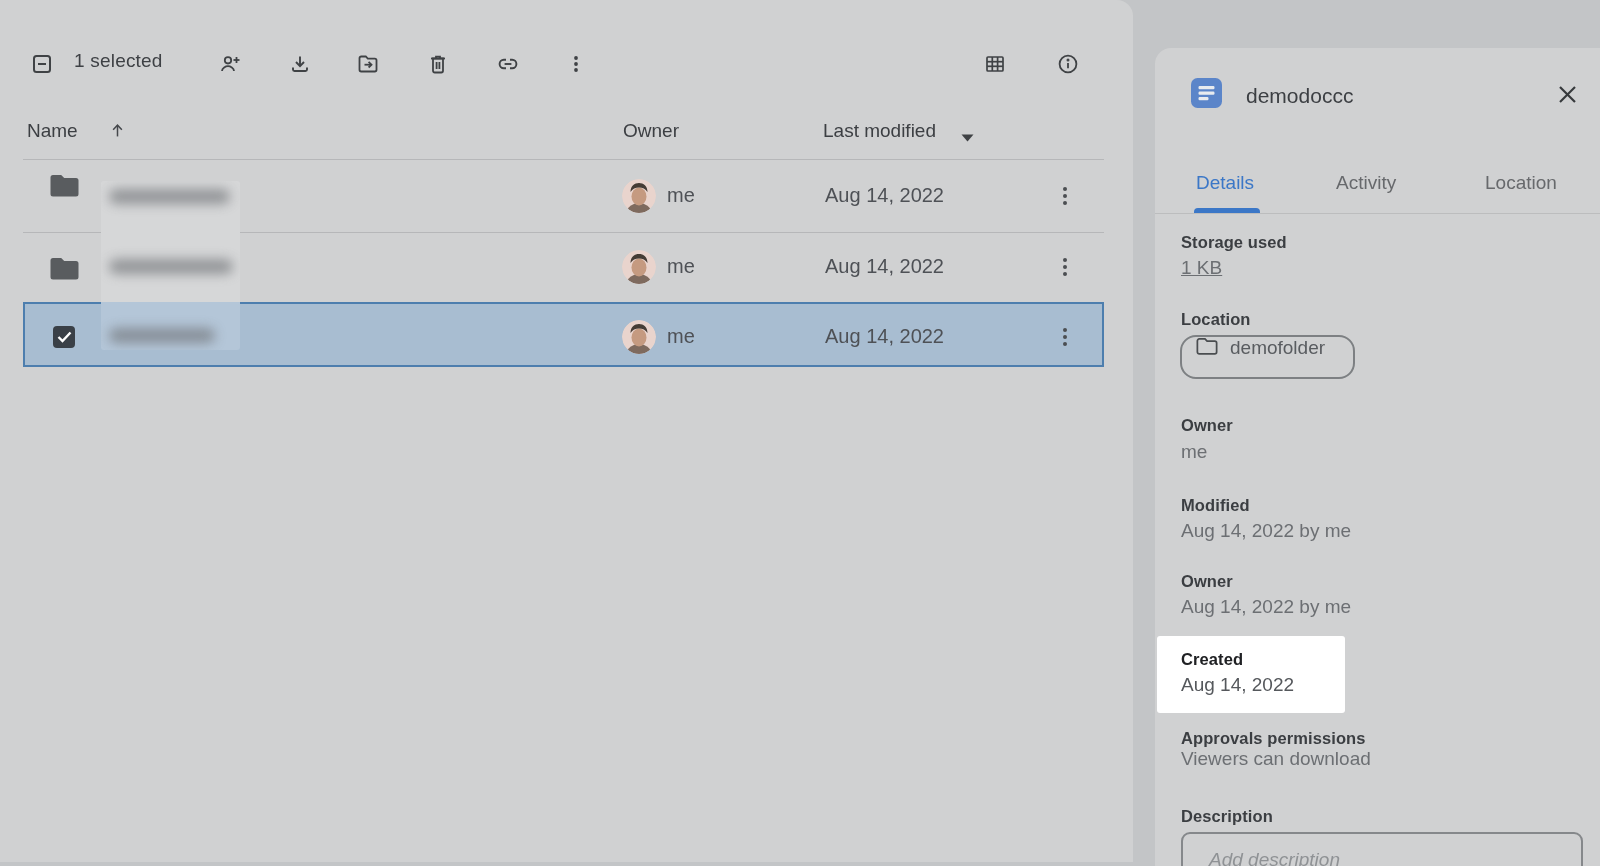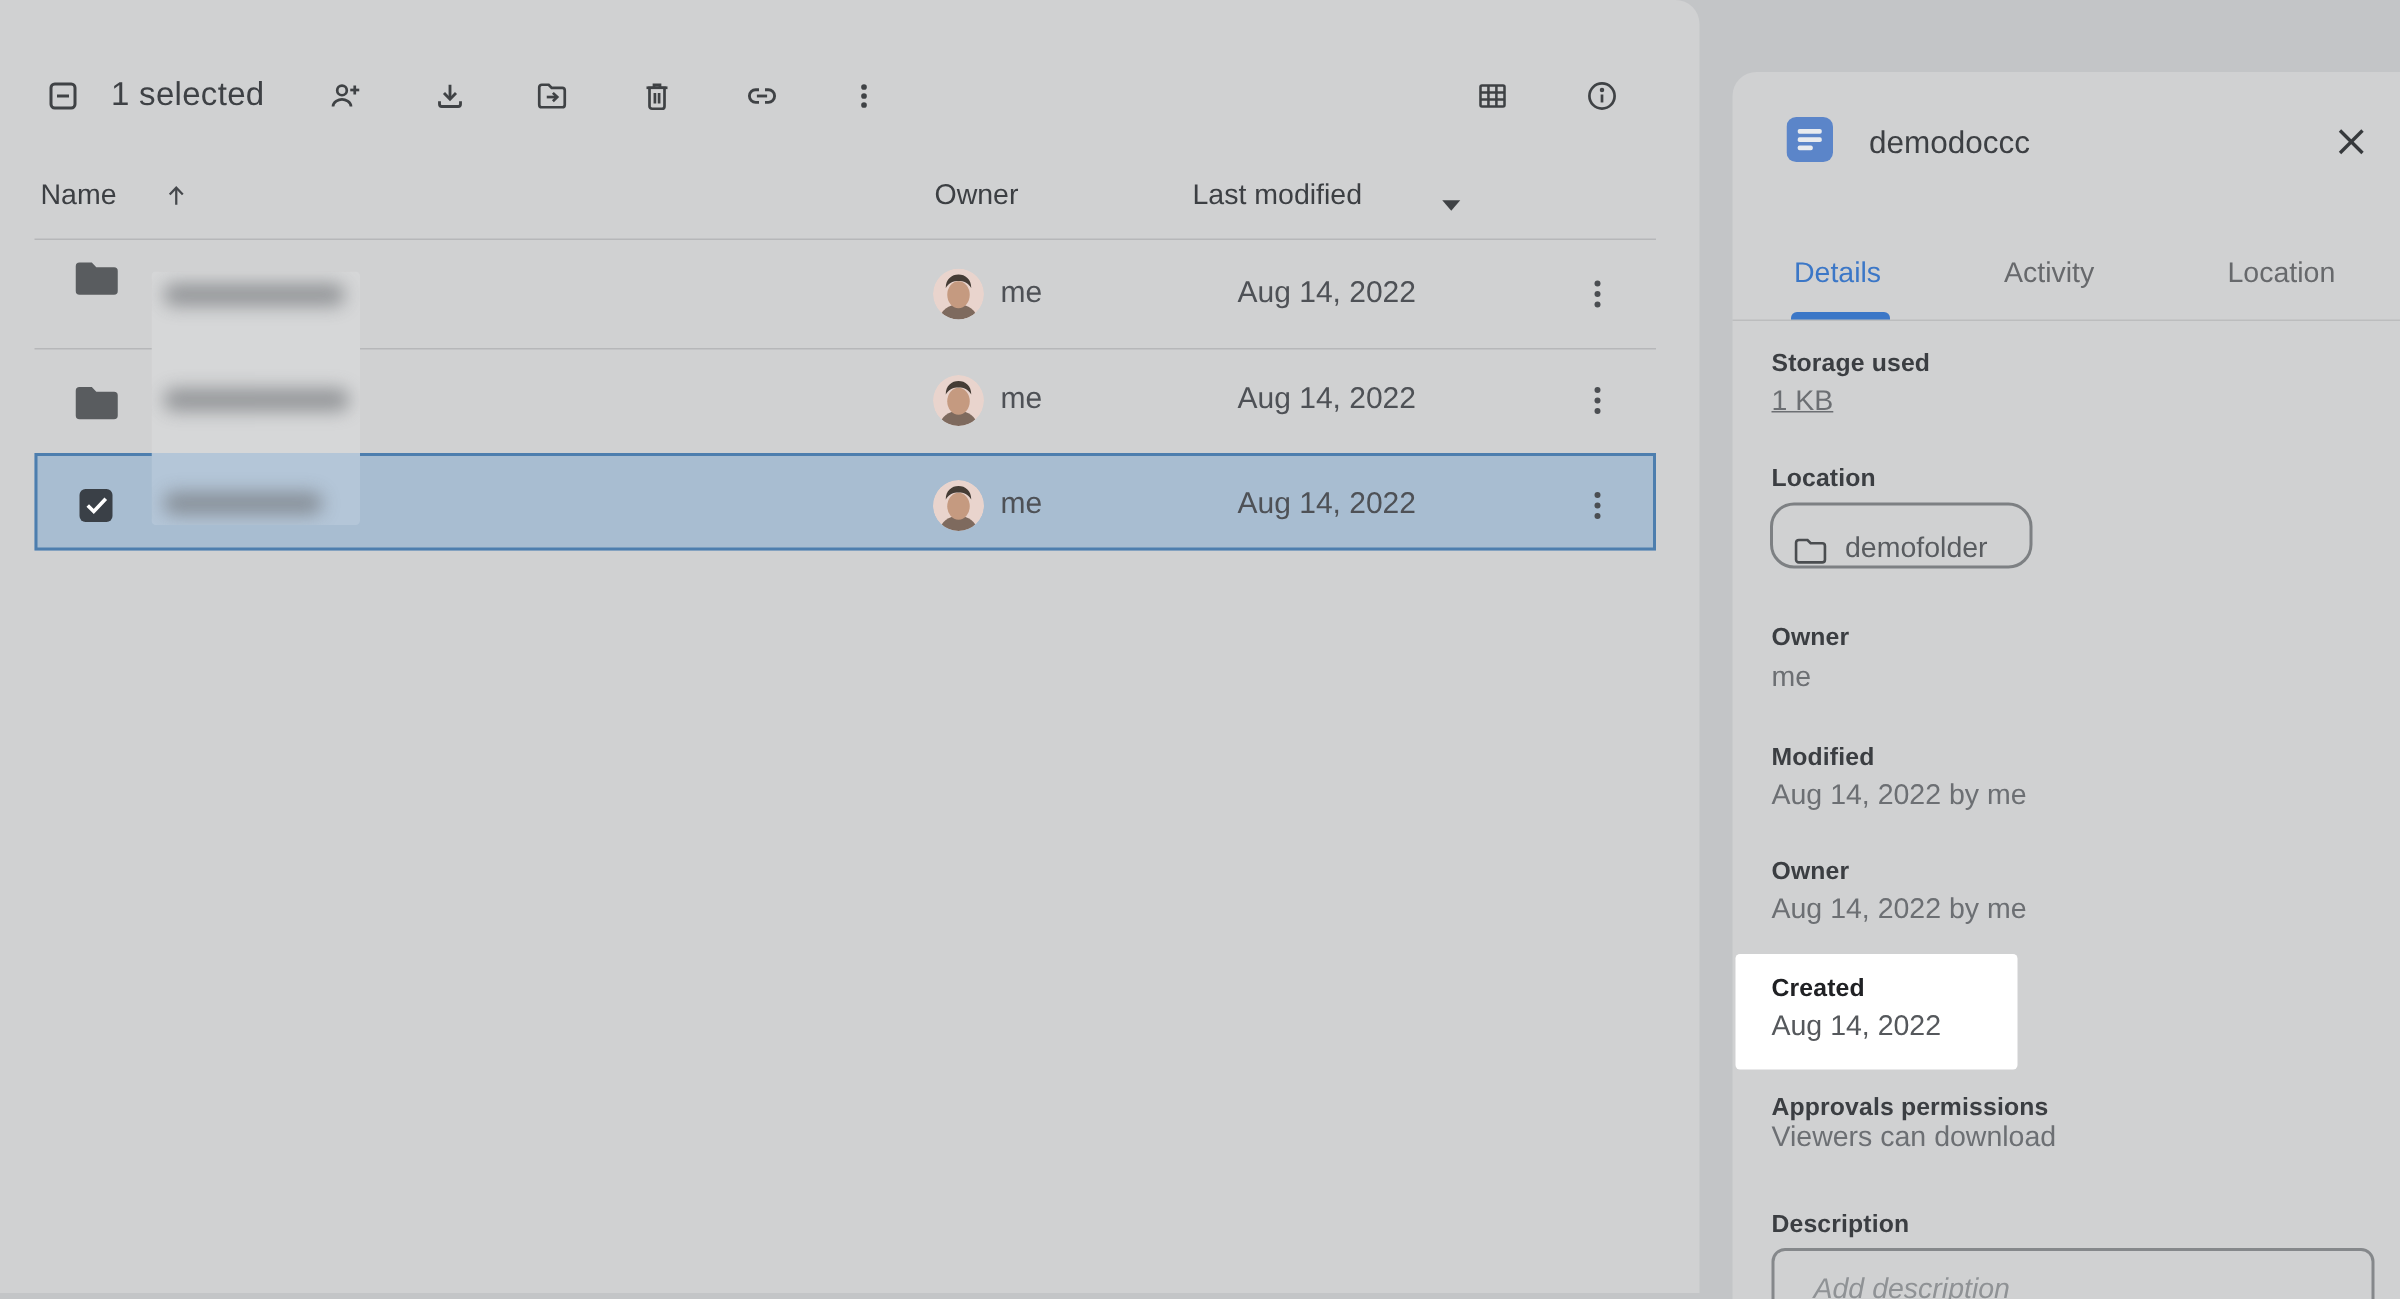--- a/index.html
+++ b/index.html
@@ -18,21 +18,21 @@
     background:#d0d1d2; border-radius:0 16px 0 0;
   }
   #details-card {
     left:1155px; top:4; width:445px; height:862px;
     background:#d0d1d2; border-radius:16px 0 0 0;margin-top:48px;
   }
 
   
   .tb-icon { width:24px; height:24px; display:flex; align-items:center; justify-content:center; cursor:pointer; }
   .tb-icon svg { display:block; }
-  #selection-label { left:74px; top:50px; font-size:22px; color:#3e4145; letter-spacing:.2px; }
+  #selection-label { left:74px; top:50px; font-size:19px; color:#3e4145; letter-spacing:.2px; }
 
   
   .col-head { font-size:19px; color:#3c3f43; }
   .hdr-divider, .row-divider { height:1px; background:#b6b7b9; left:23px; width:1081px; }
 
   
   .row-text { font-size:20px; color:#4e5156; }
   .dots { width:24px; height:24px; display:flex; flex-direction:column; align-items:center; justify-content:center; gap:3px; cursor:pointer; }
   .dots i { width:4px; height:4px; border-radius:50%; background:#4b4e52; }
   #selected-row-box {
@@ -62,21 +62,21 @@
   #tab-underline { background:#3b77c7; border-radius:4px 4px 0 0; }
   #tabs-divider { background:#bcbdbe; }
   .fld-label { font-size:16.5px; font-weight:600; color:#3b3e42; letter-spacing:.1px; }
   .fld-value { font-size:19px; color:#6c6f73; }
   #created-highlight { left:2px; top:588px; width:188px; height:77px; background:#ffffff; border-radius:3px; }
   #created-highlight .fld-label { color:#202124; }
   #created-highlight .fld-value { color:#55585c; }
   #location-chip {
     left:25px; top:287px; width:175px; height:44px;
     border:2px solid #7d8083; border-radius:16px;
-    display:flex; align-items:flex-end; gap:12px; padding-left:14px; cursor:pointer;
+    display:flex; align-items:flex-start; gap:12px; padding-left:14px; cursor:pointer;
   }
   #location-chip span { font-size:19px; color:#595c60; }
   #description-input {
     left:26px; top:784px; width:402px; height:59px;
     background:transparent; border:2px solid #85888b; border-radius:9px;
     font-family:"Liberation Sans","DejaVu Sans",sans-serif;
     font-size:19px; color:#55585c; padding:15px 14px 0 26px; resize:none; outline:none;font-style:italic;
   }
   #description-input::placeholder { color:#8f9295; opacity:1; }
   #close-btn { cursor:pointer; width:28px; height:28px; display:flex; align-items:center; justify-content:center; }
@@ -157,21 +157,21 @@
   </div>
 
   <div class="abs col-head" style="left:27px; top:120px;">Name</div>
   <div class="abs" style="left:108px; top:121px;">
     <svg width="19" height="19" viewBox="0 0 24 24" fill="none" stroke="#45484c" stroke-width="1.9">
         <line x1="12" y1="19.5" x2="12" y2="6"></line>
         <polyline points="6.5,11 12,5.2 17.5,11"></polyline>
       </svg>
   </div>
   <div class="abs col-head" style="left:623px; top:120px;">Owner</div>
-  <div class="abs col-head" style="left:795px; top:120px;">Last modified</div>
+  <div class="abs col-head" style="left:823px; top:120px;">Last modified</div>
   <div class="abs" style="left:961px; top:128px;">
     <svg width="13" height="8" viewBox="0 0 13 8">
         <path d="M0.5 0.5h12l-6 7z" fill="#3f4245"></path>
       </svg>
   </div>
   <div class="abs hdr-divider" style="top:159px;"></div>
 
   <div class="abs" style="left:0; top:160px; width:1133px; height:72px;">
     <svg class="abs" style="left:49px; top:13px;" width="30" height="24" viewBox="0 0 30 24">
         <path d="M1.5 4.5a2.5 2.5 0 0 1 2.5-2.5h8.2l3 3.1h11.8a2.5 2.5 0 0 1 2.5 2.5v13.4a2.5 2.5 0 0 1-2.5 2.5H4a2.5 2.5 0 0 1-2.5-2.5z" fill="#595c5f"></path>

